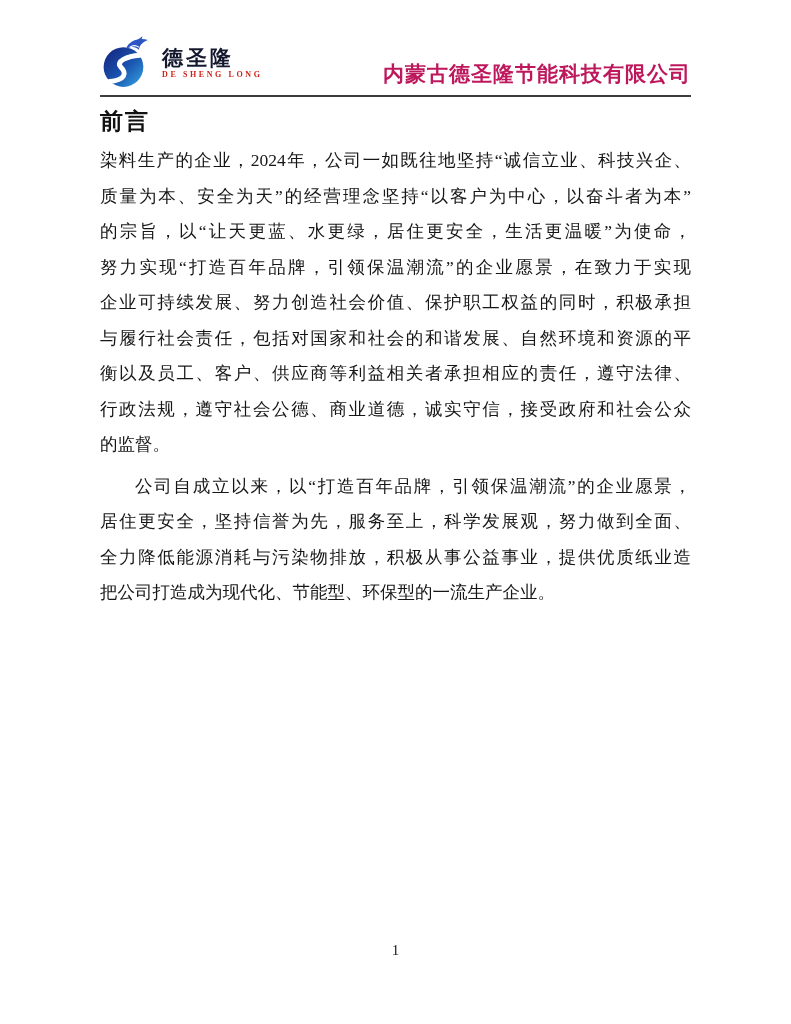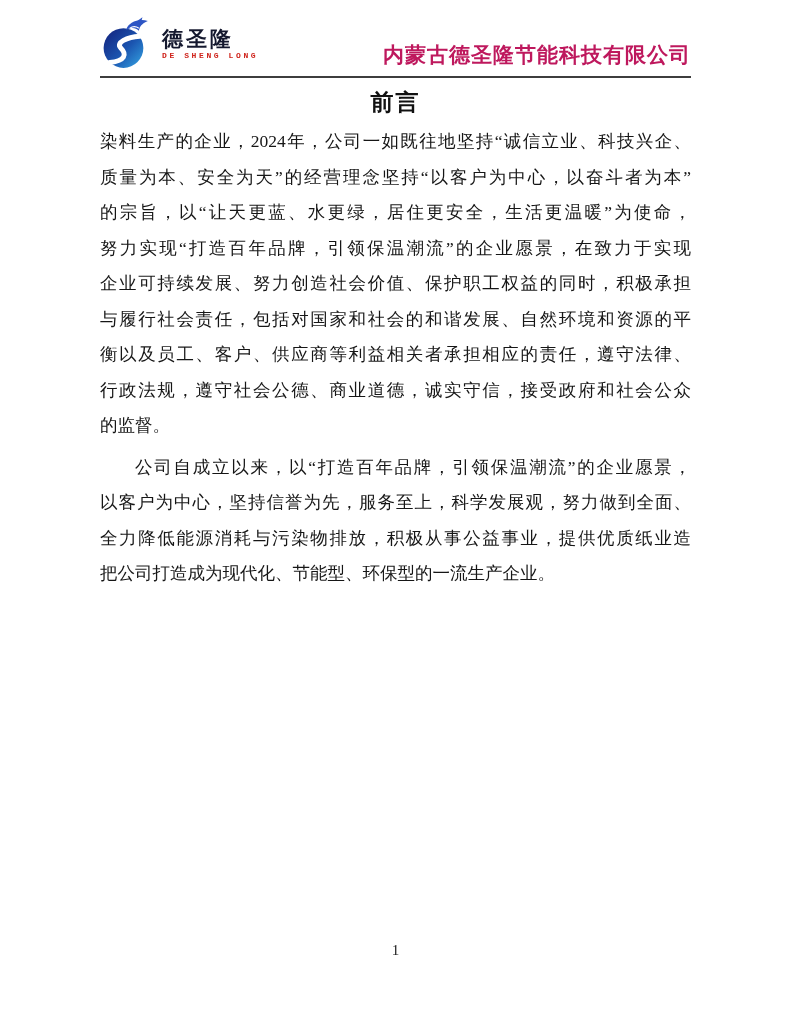--- a/index.html
+++ b/index.html
@@ -12,21 +12,21 @@
     color: #1a1a1a;
     overflow: hidden;
   }
   .page {
     position: absolute;
     inset: 0;
     padding: 0 100px;
   }
   
   .header {
-    height: 78px;
+    height: 97px;
     display: flex;
     justify-content: space-between;
     align-items: flex-end;
     border-bottom: 2px solid #3d3d3d;
     padding-bottom: 6px;
   }
   .logo {
     display: flex;
     align-items: center;
     gap: 6px;
@@ -39,35 +39,35 @@
     color: #14182e;
     letter-spacing: 3px;
     font-family: "Liberation Sans", "DejaVu Sans", sans-serif;
   }
   .logo-en {
     margin-top: 3px;
     font-size: 8px;
     font-weight: bold;
     color: #cf231b;
     letter-spacing: 2.6px;
-    font-family: Liberation Mono, monospace;
+    font-family: Liberation Serif, serif;
   }
   .company-name {
     font-size: 21px;
     font-weight: bold;
     color: #be185d;
     letter-spacing: 1px;
     padding-bottom: 1px;
     white-space: nowrap;
     margin-top: 26px;
   }
   
   .doc-title {
     margin-top: 11px;
-    text-align: center;
+    text-align: left;
     font-size: 23px;
     font-weight: bold;
     color: #111111;
     letter-spacing: 2px;
     line-height: 28px;
   }
   
   .doc-body { margin-top: 7px; }
   .para { margin-bottom: 6px; }
   .line {
@@ -134,21 +134,21 @@
         <div class="line">的宗旨，以“让天更蓝、水更绿，居住更安全，生活更温暖”为使命，</div>
         <div class="line">努力实现“打造百年品牌，引领保温潮流”的企业愿景，在致力于实现</div>
         <div class="line">企业可持续发展、努力创造社会价值、保护职工权益的同时，积极承担</div>
         <div class="line">与履行社会责任，包括对国家和社会的和谐发展、自然环境和资源的平</div>
         <div class="line">衡以及员工、客户、供应商等利益相关者承担相应的责任，遵守法律、</div>
         <div class="line">行政法规，遵守社会公德、商业道德，诚实守信，接受政府和社会公众</div>
         <div class="line last">的监督。</div>
       </div>
       <div class="para">
         <div class="line first">公司自成立以来，以“打造百年品牌，引领保温潮流”的企业愿景，</div>
-        <div class="line">以客户为中心，坚持信誉为先，服务至上，科学发展观，努力做到全面、</div>
+        <div class="line">居住更安全，坚持信誉为先，服务至上，科学发展观，努力做到全面、</div>
         <div class="line">全力降低能源消耗与污染物排放，积极从事公益事业，提供优质纸业造</div>
         <div class="line last">把公司打造成为现代化、节能型、环保型的一流生产企业。</div>
       </div>
     </div>
 
   <div class="footer">
     <span class="page-number">1</span>
   </div>
 
 </div>

